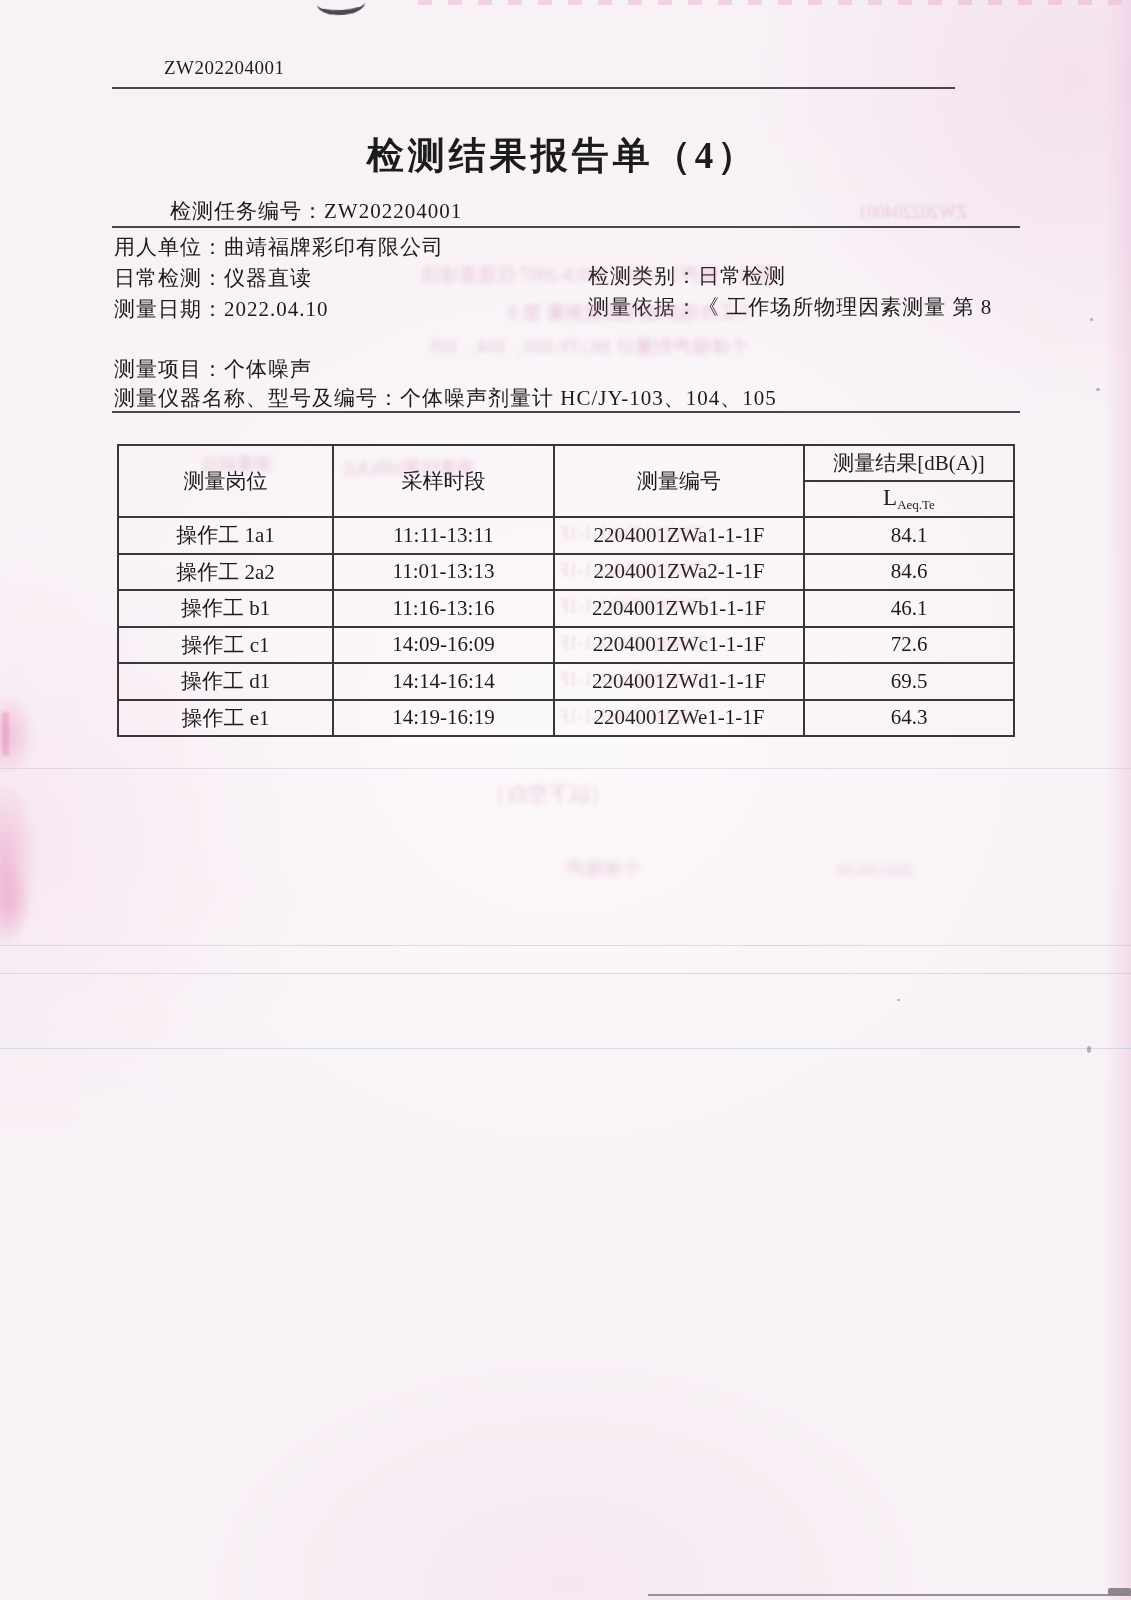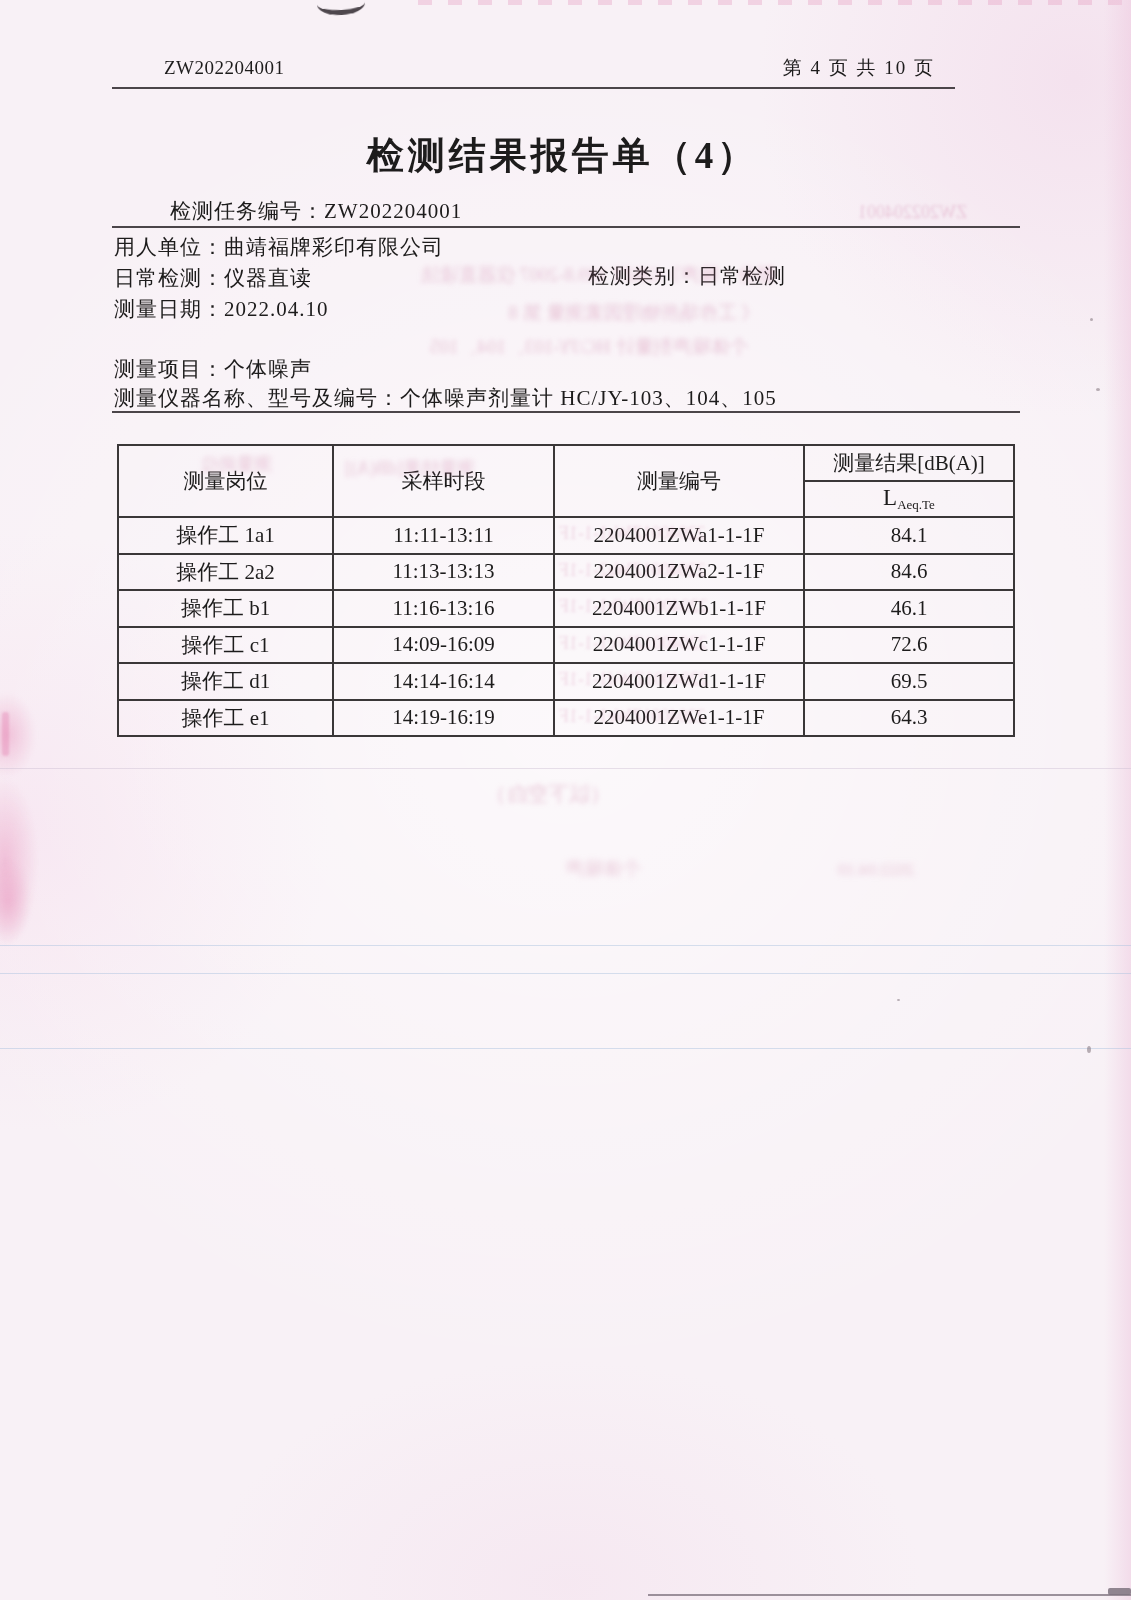--- a/index.html
+++ b/index.html
@@ -102,41 +102,43 @@
   <div class="art faintline fl-blue" style="top:973px;"></div>
   <div class="art faintline fl-blue" style="top:1048px;"></div>
   <div class="art bot-line"></div>
   <div class="art bot-corner"></div>
   <div class="art speck" style="left:1090px;top:318px;width:3px;height:3px;"></div>
   <div class="art speck" style="left:1096px;top:388px;width:4px;height:3px;"></div>
   <div class="art speck" style="left:897px;top:999px;width:3px;height:2px;"></div>
   <div class="art speck" style="left:1087px;top:1046px;width:4px;height:7px;"></div>
 
   <span class="abs txt doc-no">ZW202204001</span>
-  <span class="abs txt page-ind">第 4 页 共 10 页</span>
   <div class="abs rule rule-header"></div>
 
   <div class="abs txt title">检测结果报告单（4）</div>
 
   <div class="abs txt meta-line m-task">
     <span>检测任务编号：</span><span>ZW202204001</span>
   </div>
   <div class="abs rule rule-meta1"></div>
 
   <div class="abs txt meta-line m-emp">
     <span>用人单位：</span><span>曲靖福牌彩印有限公司</span>
   </div>
   <div class="abs txt meta-line m-method">
     <span>日常检测：</span><span>仪器直读</span>
   </div>
   <div class="abs txt meta-line m-cat">
     <span>检测类别：</span><span>日常检测</span>
   </div>
   <div class="abs txt meta-line m-date">
     <span>测量日期：</span><span>2022.04.10</span>
+  </div>
+  <div class="abs txt meta-line m-basis1">
+    <span>测量依据：</span><span>《 工作场所物理因素测量 第 8</span>
   </div>
   <div class="abs txt meta-line m-item">
     <span>测量项目：</span><span>个体噪声</span>
   </div>
   <div class="abs txt meta-line m-instr">
     <span>测量仪器名称、型号及编号：</span><span>个体噪声剂量计 HC/JY-103、104、105</span>
   </div>
   <div class="abs rule rule-meta2"></div>
 
   <div class="abs tbl-wrap">
@@ -166,21 +168,21 @@
       <td>11:11-13:11</td>
       <td class="c-code">
         <span class="ghost">2204001ZWa1-1-1F</span>
         <span>2204001ZWa1-1-1F</span>
       </td>
       <td>84.1</td>
     </tr>
 
     <tr class="dr">
       <td>操作工 2a2</td>
-      <td>11:13-13:13</td>
+      <td>11:01-13:13</td>
       <td class="c-code">
         <span class="ghost">2204001ZWa2-1-1F</span>
         <span>2204001ZWa2-1-1F</span>
       </td>
       <td>84.6</td>
     </tr>
 
     <tr class="dr">
       <td>操作工 b1</td>
       <td>11:16-13:16</td>

